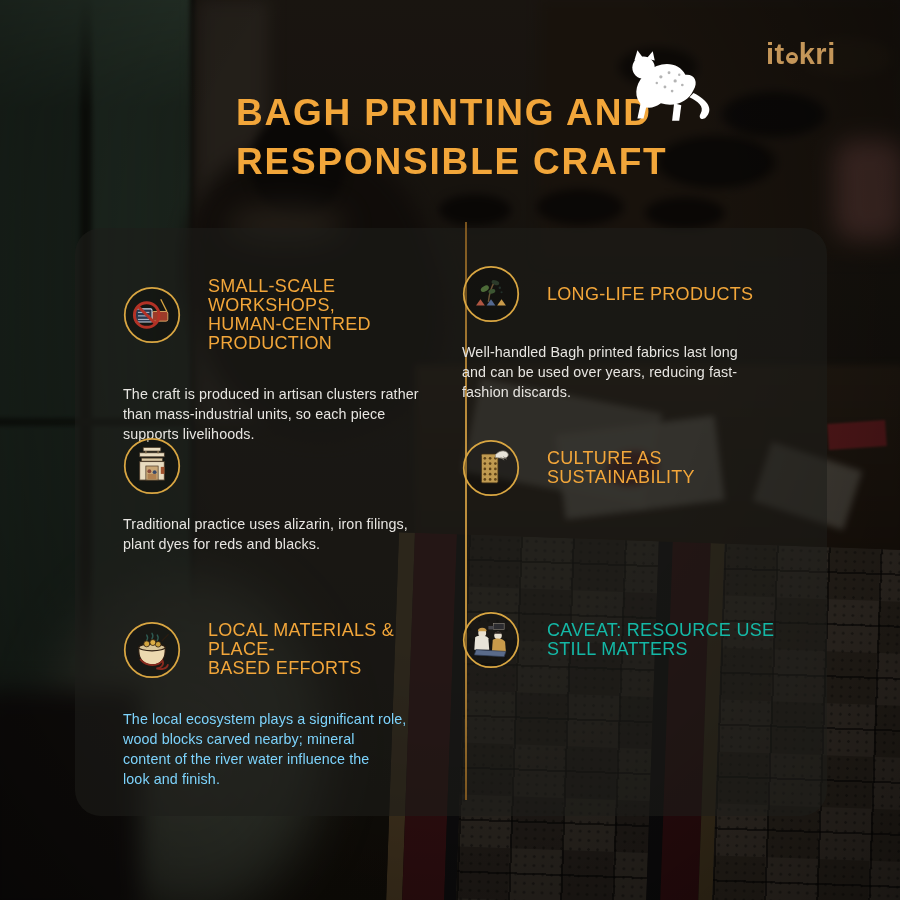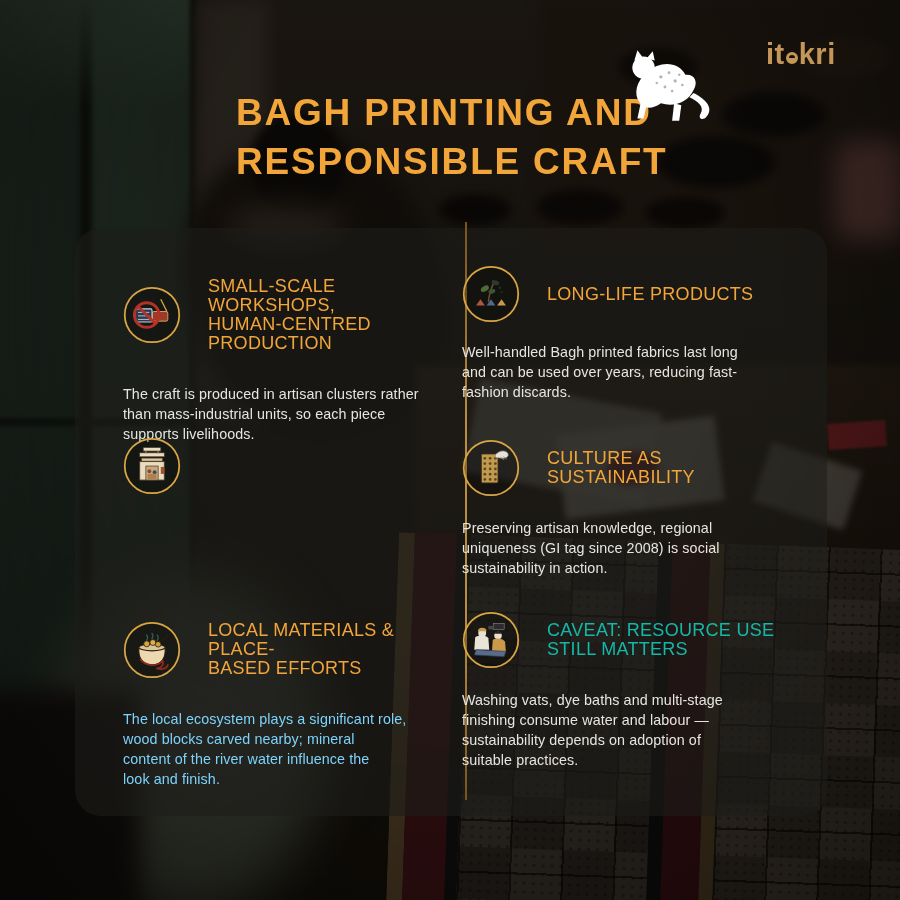--- a/index.html
+++ b/index.html
@@ -237,20 +237,22 @@
           <rect x="21" y="24" width="24" height="3.5" fill="#d9c8a4" stroke="#4a3a28" stroke-width=".8"></rect>
           <rect x="19" y="28" width="28" height="21" fill="#e9dcc0" stroke="#4a3a28" stroke-width="1"></rect>
           <rect x="26" y="33" width="14" height="16" fill="#caa877" stroke="#4a3a28" stroke-width=".8"></rect>
           <circle cx="30" cy="39" r="2.2" fill="#8a4a3a"></circle>
           <circle cx="36" cy="40" r="2.2" fill="#3a4a6a"></circle>
           <rect x="28" y="42" width="10" height="6" fill="#b08050"></rect>
           <rect x="43" y="34" width="4" height="8" fill="#a0522d"></rect>
         </svg>
       </span>
     </div>
+    <p class="sec-body" style="color:#E7E5E1;">Traditional practice uses alizarin, iron filings,
+plant dyes for reds and blacks.</p>
   </div>
 
   <div class="section sec-r row2">
     <div class="icon-row">
       <span class="icon-wrap">
         <svg viewBox="0 0 66 66">
           <circle cx="33" cy="33" r="31" fill="rgba(0,0,0,.25)" stroke="#D9A642" stroke-width="2"></circle>
           <rect x="22" y="17" width="19" height="33" rx="1.5" fill="#c09a50" stroke="#3a2c16" stroke-width="1"></rect>
           <g fill="#5e4318">
             <circle cx="26" cy="22" r="1.5"></circle>
@@ -269,23 +271,20 @@
               <circle cx="32" cy="46" r="1.5"></circle>
               <circle cx="38" cy="46" r="1.5"></circle>
           </g>
           <path d="M38,18 C42,13 49,12 52,16 C54,19 51,22 47,22 C44,22 41,21 38,21 Z" fill="#e8e4da" stroke="#8a8478" stroke-width=".8"></path>
           <path d="M44,21 l4,3 M47,20 l4,3" stroke="#8a8478" stroke-width=".9" fill="none"></path>
         </svg>
       </span>
       <h2 class="sec-title" style="color:#F2A63A;">CULTURE AS
 SUSTAINABILITY</h2>
     </div>
-    <p class="sec-body" style="color:#E7E5E1;">Preserving artisan knowledge, regional
-uniqueness (GI tag since 2008) is social
-sustainability in action.</p>
   </div>
 
   <div class="section sec-l row3">
     <div class="icon-row">
       <span class="icon-wrap">
         <svg viewBox="0 0 66 66">
           <circle cx="33" cy="33" r="31" fill="rgba(0,0,0,.25)" stroke="#D9A642" stroke-width="2"></circle>
           <path d="M25,14 q2,-3 0,-6 M31,12 q2,-3 0,-6 M37,14 q2,-3 0,-6" transform="translate(2,8)" fill="none" stroke="#2e5a52" stroke-width="1.6" stroke-linecap="round"></path>
           <path d="M18,30 C17,42 22,50 33,50 C44,50 49,42 48,30 Z" fill="#ecd9b0" stroke="#2a1c10" stroke-width="1.4"></path>
           <ellipse cx="33" cy="30" rx="15" ry="4" fill="#d9c598" stroke="#2a1c10" stroke-width="1.2"></ellipse>
@@ -317,19 +316,15 @@
           <path d="M15,30 C18,27 28,27 30,31 L31,44 L14,44 Z" fill="#e8e4d8"></path>
           <circle cx="41" cy="28" r="4.3" fill="#e8e0d0"></circle>
           <path d="M36.5,26 a4.7,3.6 0 0 1 9,0 Z" fill="#2c2420"></path>
           <path d="M35,33 C38,30 47,31 49,35 L50,47 L34,47 Z" fill="#c89a4a"></path>
           <path d="M16,44 L50,46 L48,52 L14,50 Z" fill="#5a6b8a" stroke="#2c3a50" stroke-width=".8"></path>
         </svg>
       </span>
       <h2 class="sec-title" style="color:#14b8a6;">CAVEAT: RESOURCE USE
 STILL MATTERS</h2>
     </div>
-    <p class="sec-body" style="color:#E7E5E1;">Washing vats, dye baths and multi-stage
-finishing consume water and labour —
-sustainability depends on adoption of
-suitable practices.</p>
   </div>
 
 </div>
 
 </body></html>

